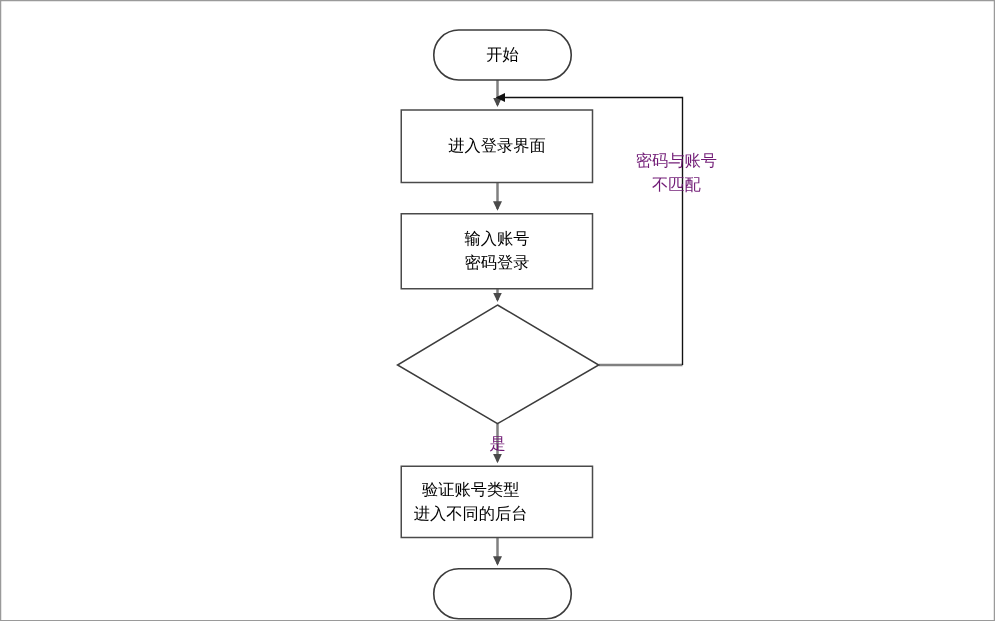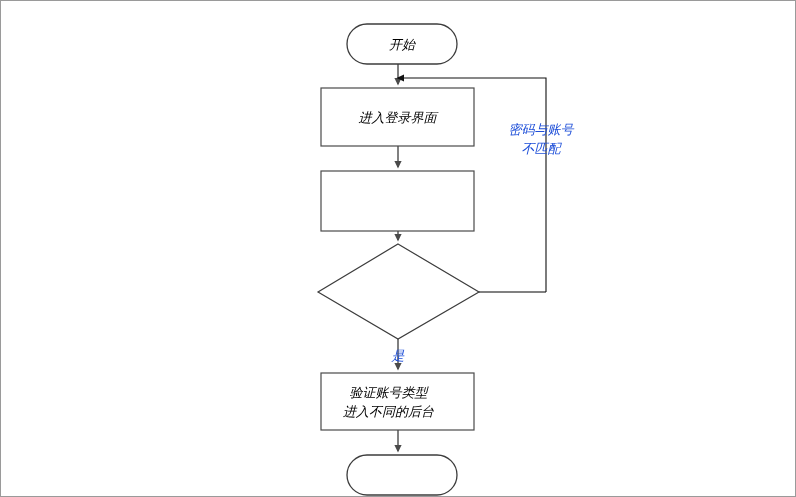--- a/index.html
+++ b/index.html
@@ -12,21 +12,20 @@
     font-family: "DejaVu Sans", "Liberation Sans", sans-serif;
   }
   #canvas {
     position: relative;
     width: 796px;
     height: 497px;
     background: #ffffff;
     border: 1px solid #9a9a9a;
     box-sizing: border-box;
     overflow: hidden;
-    font-style: italic;
   }
   #flow-svg {
     position: absolute;
     left: 0;
     top: 0;
     width: 796px;
     height: 497px;
     display: block;
   }
   .node-shape {
@@ -59,21 +58,21 @@
     color: #000000;
     font-size: 13px;
     line-height: 19px;
     text-align: center;
     white-space: pre-line;
     font-family: "DejaVu Sans", "Liberation Sans", sans-serif;
     pointer-events: none;
   }
   .edge-label {
     position: absolute;
-    color: #1d4ed8;
+    color: #701a75;
     font-size: 13px;
     line-height: 19px;
     text-align: center;
     white-space: pre-line;
     font-family: "DejaVu Sans", "Liberation Sans", sans-serif;
   }
   .hit {
     position: absolute;
     background: transparent;
   }
@@ -130,23 +129,25 @@
     </g>
     <g>
       <rect class="terminator-shape" x="346" y="454" width="110" height="40" rx="20" ry="20"></rect>
     </g>
   </svg>
 
   <div class="node-label" style="left:346px; top:34px; width:110px;">开始</div>
 
   <div class="node-label" style="left:320px; top:107px; width:153px;">进入登录界面</div>
 
+  <div class="node-label" style="left:320px; top:181px; width:153px;">输入账号
+密码登录</div>
 
 
-  <div class="node-label" style="left:320px; top:382px; width:135px;">验证账号类型
+  <div class="node-label" style="left:308px; top:382px; width:135px;">验证账号类型
 进入不同的后台</div>
 
 
   <div class="edge-label" style="left:378px; top:345px; width:38px;">是</div>
 
   <div class="edge-label" style="left:494px; top:119px; width:92px;">密码与账号
 不匹配</div>
 
   <div class="hit" style="left:346px; top:23px; width:110px; height:40px;"></div>
   <div class="hit" style="left:320px; top:87px; width:153px; height:58px;"></div>

